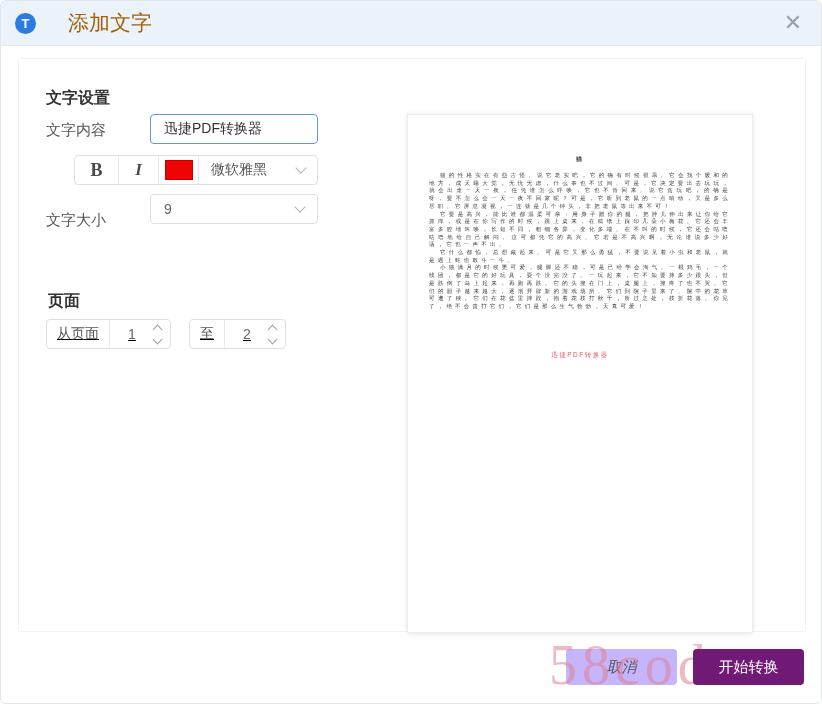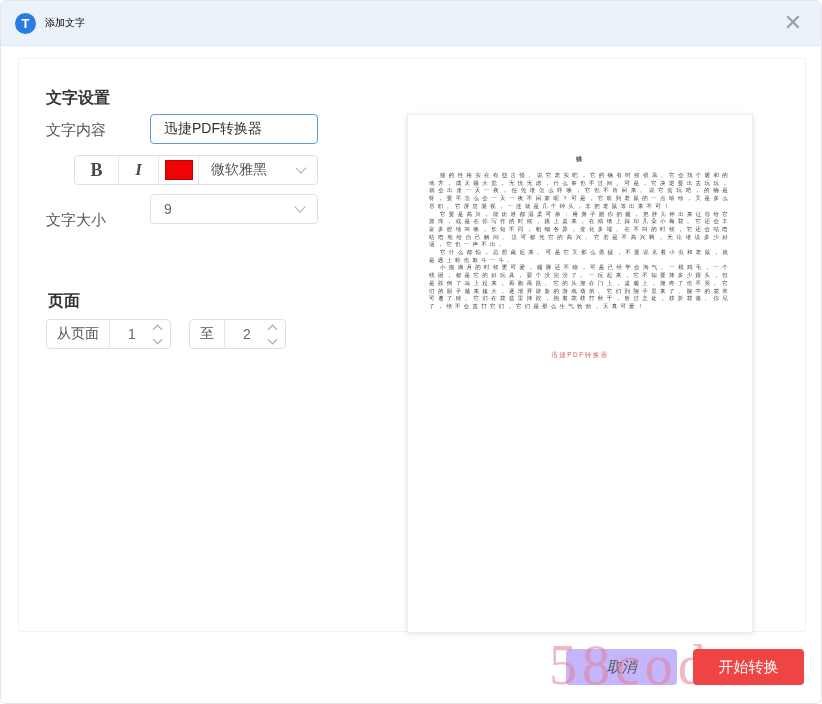--- a/index.html
+++ b/index.html
@@ -15,21 +15,21 @@
   .hdr {
     position:absolute; left:0; top:0; width:100%; height:45px;
     background:#ecf2fa; border-bottom:1px solid #e0e9f3;
     display:flex; align-items:center; padding:0 14px;
   }
   .hdr-icon {
     width:21px; height:21px; border-radius:50%; background:#2b7ce0;
     color:#fff; font-size:13px; font-weight:bold; line-height:21px; text-align:center;
     margin-right:9px; flex:0 0 auto;
   }
-  .hdr-title { color:#000000; font-size:10px; }
+  .hdr-title { color:#a16207; font-size:21px;margin-left:23px; }
   .hdr-close {
     position:absolute; right:16px; top:10px; width:24px; height:24px;
     color:#9aa0a6; font-size:22px; line-height:24px; text-align:center; cursor:pointer;
     font-family:"DejaVu Sans",sans-serif;
   }
 
   
   .card {
     position:absolute; left:17px; top:57px; width:788px; height:574px;
     background:#fff; border:1px solid #f1f2f4; border-radius:2px;
@@ -70,21 +70,21 @@
     border:1px solid #dcdfe6; border-radius:4px; background:#fff;
     display:flex; align-items:center; justify-content:space-between; padding:0 13px; cursor:pointer;
   }
   .sel-size-val { font-size:14px; color:#666; }
 
   .hint {
     position:absolute; left:27px; top:183px; width:336px;
     font-size:15px; line-height:21px; color:#3a8bdf;
   }
 
-  .spin-row { position:absolute; left:27px; top:260px; display:flex; gap:18px; }
+  .spin-row { position:absolute; left:27px; top:260px; display:flex; gap:18px;text-decoration:underline; }
   .spin-group {
     height:30px; border:1px solid #dcdfe6; border-radius:4px; background:#fff;
     display:flex; align-items:stretch;
   }
   .spin-label {
     display:flex; align-items:center; padding:0 10px; font-size:14px; color:#555;
     border-right:1px solid #e6e8ec;
   }
   .spin-val { display:flex; align-items:center; justify-content:center; width:44px; font-size:14px; color:#666; }
   .spin-btns { display:flex; flex-direction:column; justify-content:center; padding-right:9px; }
@@ -114,21 +114,21 @@
     position:absolute; left:0; top:236px; width:100%; text-align:center;
     font-size:6.5px; letter-spacing:1.5px; color:#e25555;
   }
 
   
   .btn {
     position:absolute; top:648px; width:111px; height:36px; border-radius:4px;
     font-size:15px; display:flex; align-items:center; justify-content:center; cursor:pointer;
   }
   .btn-cancel { left:565px; background:#c4b5fd; color:#555; z-index:1;font-style:italic; }
-  .btn-confirm { left:692px; background:#ef4444; color:#fff; z-index:3; }
+  .btn-confirm { left:692px; background:#701a75; color:#fff; z-index:3; }
 
   .site-watermark {
     position:absolute; left:548px; top:632px; z-index:2;
     font-family:"Liberation Serif","DejaVu Serif",serif;
     font-size:56px; letter-spacing:5px; color:rgba(226,128,146,0.55);
     pointer-events:none; white-space:nowrap;
   }
 </style>
 </head>
 <body>

